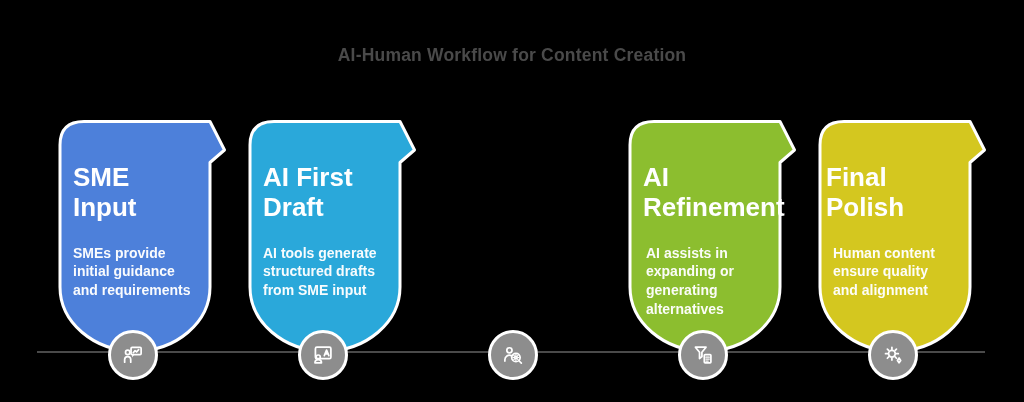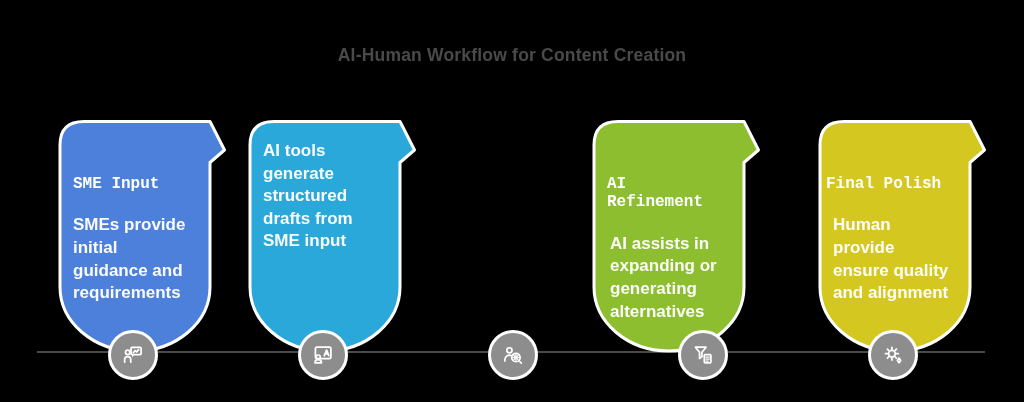--- a/index.html
+++ b/index.html
@@ -13,33 +13,33 @@
   }
   .timeline{
     position:absolute;left:37px;top:351px;width:948px;height:2px;z-index:1;
   }
   .card{
     position:absolute;top:119px;width:155px;height:232px;z-index:2;
   }
   .card svg.shape{position:absolute;left:0;top:0;overflow:visible;}
   .card .txt{position:relative;z-index:2;color:#fff;}
   .card-title{
-    font-size:16px;font-weight:bold;margin:56px 0 0;padding:0 24px 0 15px;line-height:1.15;font-family:Liberation Mono, monospace;
+    font-size:26px;font-weight:bold;margin:44px 0 0;padding:0 24px 0 15px;line-height:1.15;
   }
   .card-desc{
-    font-size:17px;font-weight:bold;line-height:1.33;margin:21px 0 0;
+    font-size:14px;font-weight:bold;line-height:1.33;margin:21px 0 0;
     padding:0 22px 0 15px;opacity:.97;
   }
   .icon-badge{
     position:absolute;top:330px;width:50px;height:50px;border-radius:50%;
     border:3px solid #fff;box-sizing:border-box;z-index:3;
     display:flex;align-items:center;justify-content:center;
   }
   .icon-badge svg{display:block;}
-  .c1{left:58px}.c2{left:248px}.c3{left:438px}.c4{left:592px}.c5{left:818px}
+  .c1{left:58px}.c2{left:248px}.c3{left:438px}.c4{left:628px}.c5{left:818px}
   .b1{left:108px}.b2{left:298px}.b3{left:488px}.b4{left:678px}.b5{left:868px}
 </style>
 </head>
 <body>
 
 <div class="stage">
 
   <div class="main-title">AI-Human Workflow for Content Creation</div>
 
   <div class="timeline" style="background: rgb(74, 74, 74);"></div>
@@ -52,20 +52,21 @@
       <div class="card-title">SME Input</div>
       <div class="card-desc">SMEs provide initial guidance and requirements</div>
     </div>
   </div>
 
   <div class="card c2">
     <svg class="shape" width="170" height="236" viewBox="0 0 170 236">
       <path d="M26 2.5 L152 2.5 L166.5 31 L152 43.5 L152 168 A75 64 0 0 1 2 168 L2 26 Q2 2.5 26 2.5 Z" stroke="#ffffff" stroke-width="3" stroke-linejoin="round" fill="#2aa8da"></path>
     </svg>
     <div class="txt">
+      <div class="card-title">AI First Draft</div>
       <div class="card-desc">AI tools generate structured drafts from SME input</div>
     </div>
   </div>
 
 
   <div class="card c4">
     <svg class="shape" width="170" height="236" viewBox="0 0 170 236">
       <path d="M26 2.5 L152 2.5 L166.5 31 L152 43.5 L152 168 A75 64 0 0 1 2 168 L2 26 Q2 2.5 26 2.5 Z" stroke="#ffffff" stroke-width="3" stroke-linejoin="round" fill="#8cbe2f"></path>
     </svg>
     <div class="txt">
@@ -73,21 +74,21 @@
       <div class="card-desc" style="padding-left:18px">AI assists in expanding or generating alternatives</div>
     </div>
   </div>
 
   <div class="card c5">
     <svg class="shape" width="170" height="236" viewBox="0 0 170 236">
       <path d="M26 2.5 L152 2.5 L166.5 31 L152 43.5 L152 168 A75 64 0 0 1 2 168 L2 26 Q2 2.5 26 2.5 Z" stroke="#ffffff" stroke-width="3" stroke-linejoin="round" fill="#d4c71f"></path>
     </svg>
     <div class="txt">
       <div class="card-title" style="padding-left:8px">Final Polish</div>
-      <div class="card-desc">Human provide ensure quality and alignment</div>
+      <div class="card-desc">Human content ensure quality and alignment</div>
     </div>
   </div>
 
   <div class="icon-badge b1" style="background: rgb(141, 141, 141);">
     <svg width="26" height="26" viewBox="0 0 24 24" fill="none" stroke="#fff" stroke-width="1.6" stroke-linecap="round" stroke-linejoin="round">
       <circle cx="7.1" cy="9.6" r="2"></circle>
       <path d="M4.3 18.6 v-2.4 a2.8 2.8 0 0 1 5.6 0 v2.4"></path>
       <rect x="10.2" y="5" width="9.3" height="6.7" rx="1"></rect>
       <path d="M11.2 11.7 v2.6 l1.9 -2.6" fill="#fff" stroke="none"></path>
       <path d="M12.2 9.9 l1.7 -1.9 1.4 1.2 1.9 -2.1"></path>

